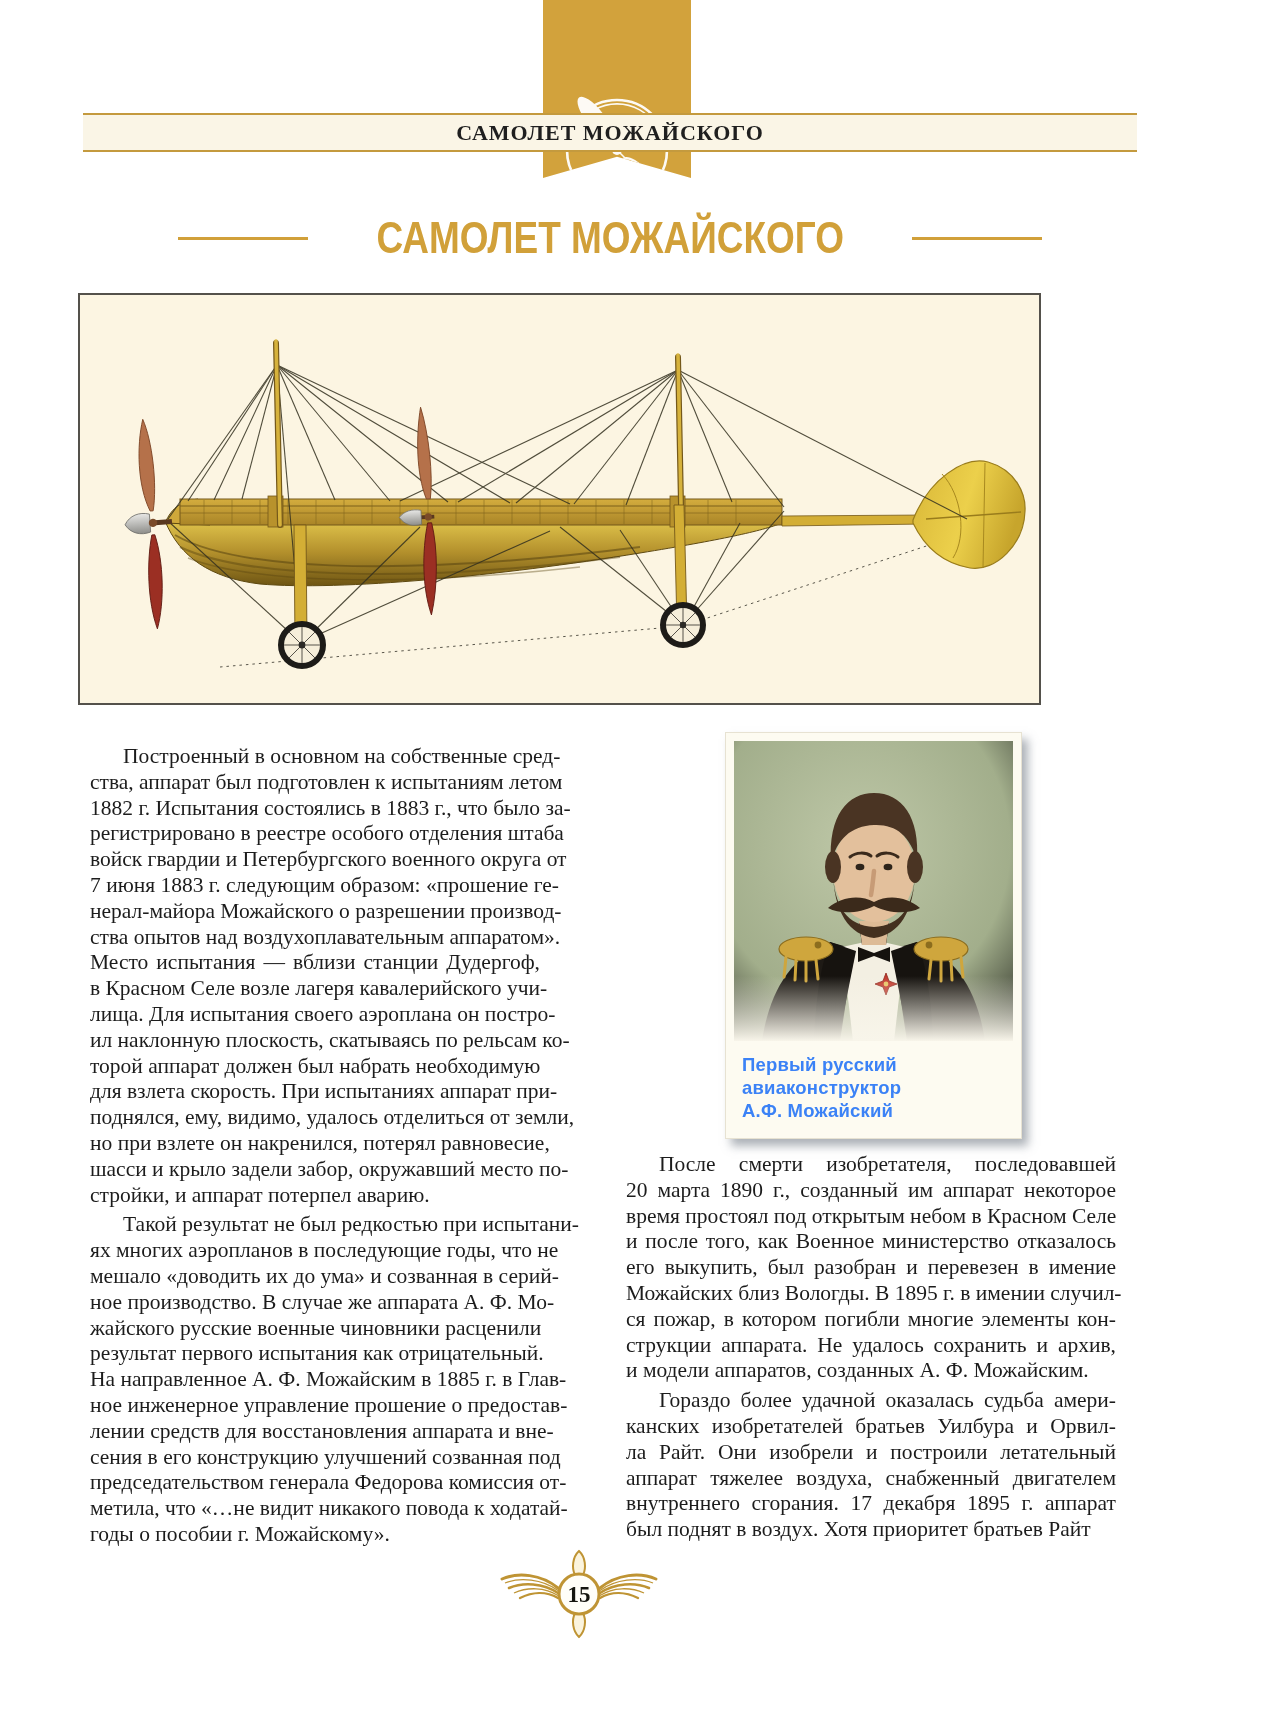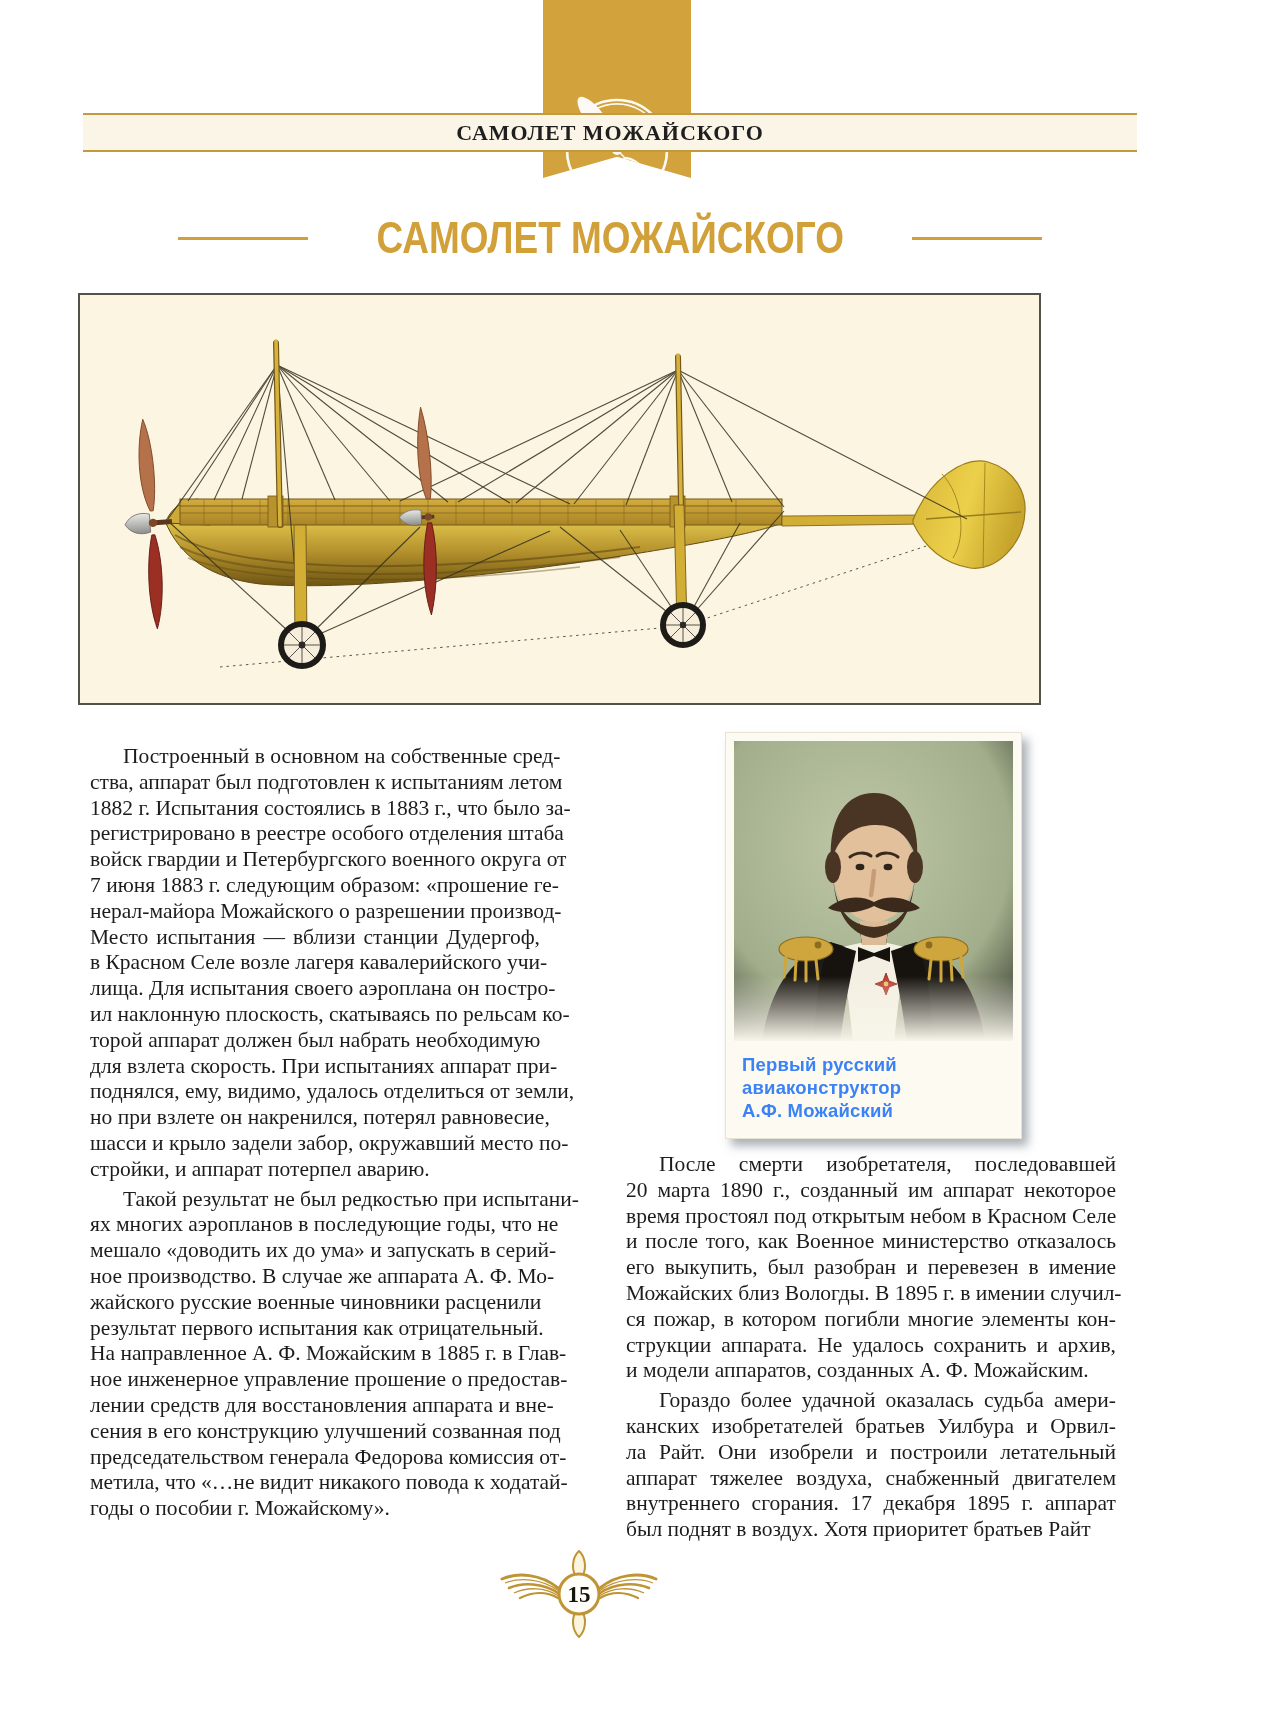--- a/index.html
+++ b/index.html
@@ -226,35 +226,36 @@
 
   <div class="col col-left">
       <div class="para">
         <div class="tline first">Построенный в основном на собственные сред-</div>
         <div class="tline">ства, аппарат был подготовлен к испытаниям летом</div>
         <div class="tline">1882 г. Испытания состоялись в 1883 г., что было за-</div>
         <div class="tline">регистрировано в реестре особого отделения штаба</div>
         <div class="tline">войск гвардии и Петербургского военного округа от</div>
         <div class="tline">7 июня 1883 г. следующим образом: «прошение ге-</div>
         <div class="tline">нерал-майора Можайского о разрешении производ-</div>
+        <div class="tline">ства опытов над воздухоплавательным аппаратом».</div>
         <div class="tline">Место испытания — вблизи станции Дудергоф,</div>
         <div class="tline">в Красном Селе возле лагеря кавалерийского учи-</div>
         <div class="tline">лища. Для испытания своего аэроплана он постро-</div>
         <div class="tline">ил наклонную плоскость, скатываясь по рельсам ко-</div>
         <div class="tline">торой аппарат должен был набрать необходимую</div>
         <div class="tline">для взлета скорость. При испытаниях аппарат при-</div>
         <div class="tline">поднялся, ему, видимо, удалось отделиться от земли,</div>
         <div class="tline">но при взлете он накренился, потерял равновесие,</div>
         <div class="tline">шасси и крыло задели забор, окружавший место по-</div>
         <div class="tline last">стройки, и аппарат потерпел аварию.</div>
       </div>
       <div class="para">
         <div class="tline first">Такой результат не был редкостью при испытани-</div>
         <div class="tline">ях многих аэропланов в последующие годы, что не</div>
-        <div class="tline">мешало «доводить их до ума» и запускать в серий-</div>
+        <div class="tline">мешало «доводить их до ума» и созванная в серий-</div>
         <div class="tline">ное производство. В случае же аппарата А. Ф. Мо-</div>
         <div class="tline">жайского русские военные чиновники расценили</div>
         <div class="tline">результат первого испытания как отрицательный.</div>
         <div class="tline">На направленное А. Ф. Можайским в 1885 г. в Глав-</div>
         <div class="tline">ное инженерное управление прошение о предостав-</div>
         <div class="tline">лении средств для восстановления аппарата и вне-</div>
         <div class="tline">сения в его конструкцию улучшений созванная под</div>
         <div class="tline">председательством генерала Федорова комиссия от-</div>
         <div class="tline">метила, что «…не видит никакого повода к ходатай-</div>
         <div class="tline last">годы о пособии г. Можайскому».</div>

